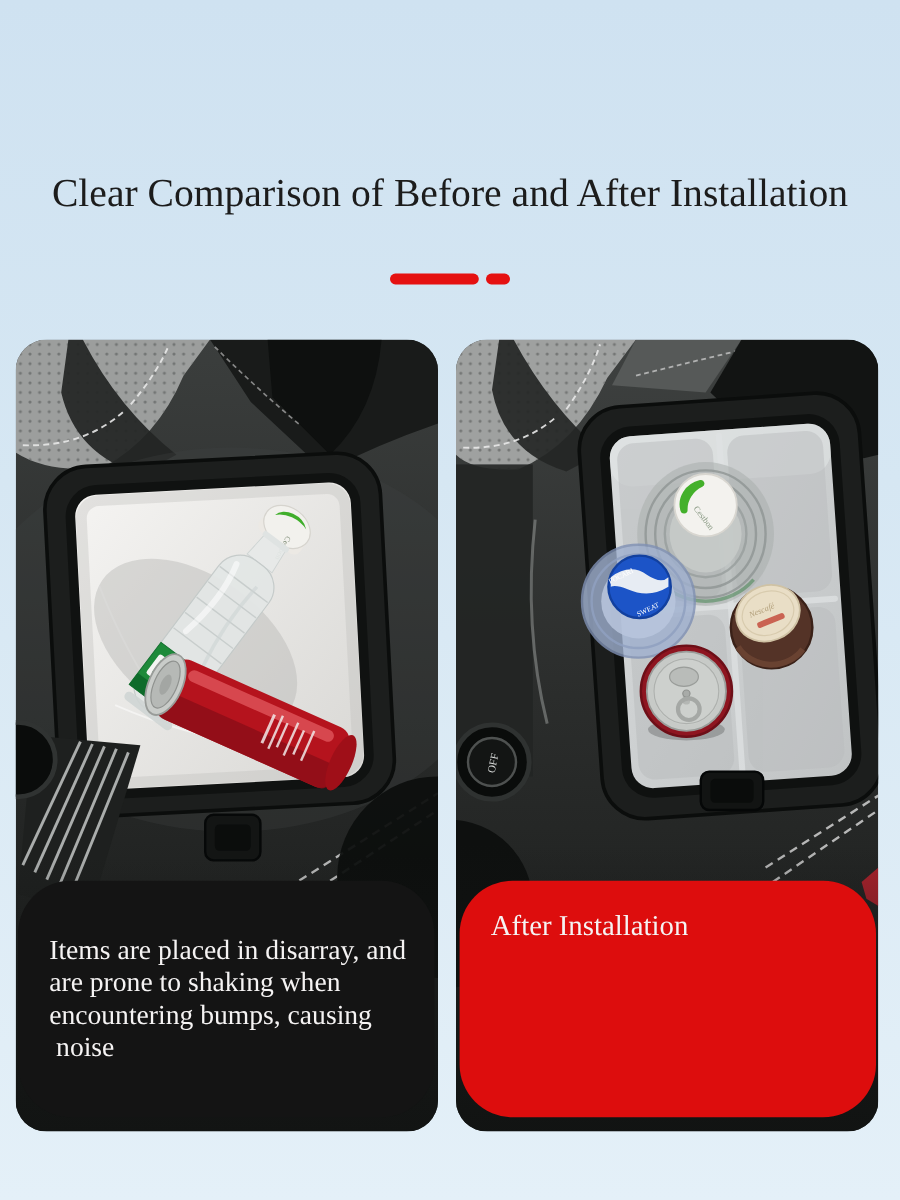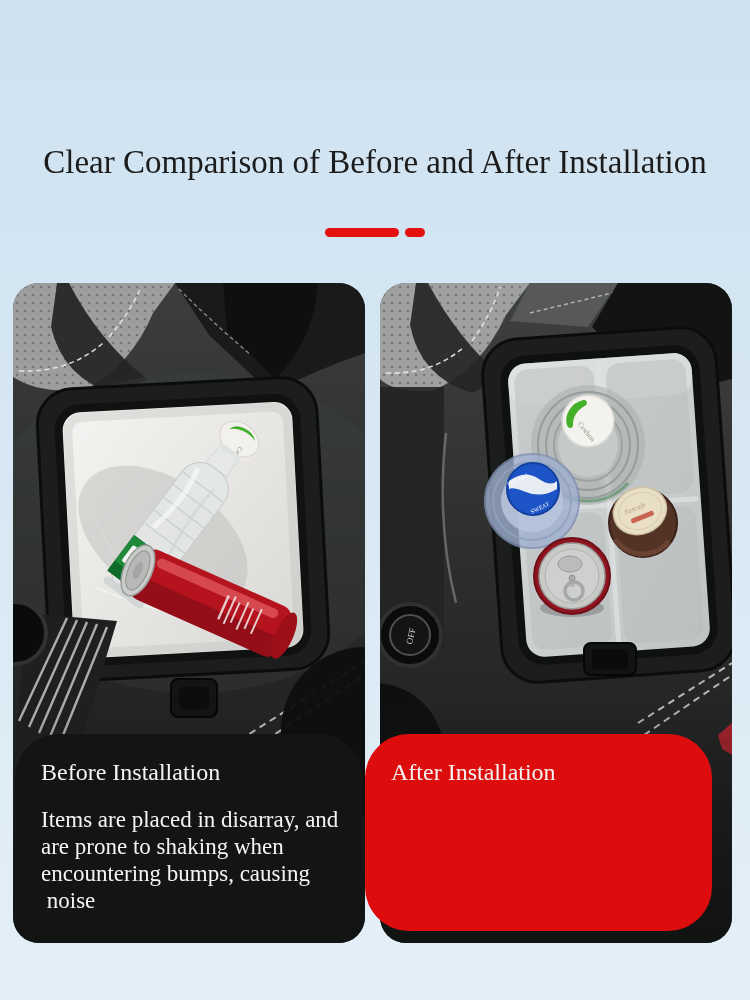--- a/index.html
+++ b/index.html
@@ -11,21 +11,21 @@
   .dashes{position:absolute;top:228px;left:0;width:750px;display:flex;justify-content:center;gap:6px;}
   .dash-long{width:74px;height:9px;border-radius:5px;background:#e51111;}
   .dash-short{width:20px;height:9px;border-radius:5px;background:#e51111;}
   .card{position:absolute;top:283px;width:352px;height:660px;border-radius:26px;overflow:hidden;}
   .card.before{left:13px;}
   .card.after{left:380px;}
   .card svg{display:block;width:352px;height:660px;}
   .panel{position:absolute;top:734px;height:197px;border-radius:44px;box-sizing:border-box;
          padding:24px 10px 0 26px;color:#f5f3f3;}
   .panel.before{left:15px;width:347px;background:#141414;}
-  .panel.after{left:365px;width:347px;background:#dd0d0d;}
+  .panel.after{left:383px;width:347px;background:#dd0d0d;}
   .panel h2{margin:0;font-size:24px;font-weight:normal;line-height:28px;}
   .panel p{margin:20px 0 0 0;font-size:23px;line-height:27px;white-space:pre-wrap;}
   text{font-family:"Liberation Serif","DejaVu Serif",serif;}
 </style>
 </head>
 <body>
 
 <div class="page">
 
   <div class="title">Clear Comparison of Before and After Installation</div>
@@ -258,21 +258,20 @@
         <line x1="258" y1="440" x2="352" y2="380"></line>
           <line x1="264" y1="452" x2="352" y2="392"></line>
       </g>
       <polygon points="338,452 352,440 352,472 342,466" fill="#a8222c"></polygon>
       <circle cx="-6" cy="470" r="70" fill="#0e100f"></circle>
       <rect x="0" y="420" width="352" height="240" fill="url(#fadeR)"></rect>
     </svg>
   </div>
 
   <div class="panel before" style="background: rgb(20, 20, 20);">
-    <h2>Before Installation</h2>
     <p>Items are placed in disarray, and
 are prone to shaking when
 encountering bumps, causing
  noise</p>
   </div>
 
   <div class="panel after" style="background: rgb(221, 13, 13);">
     <h2>After Installation</h2>
   </div>
 

